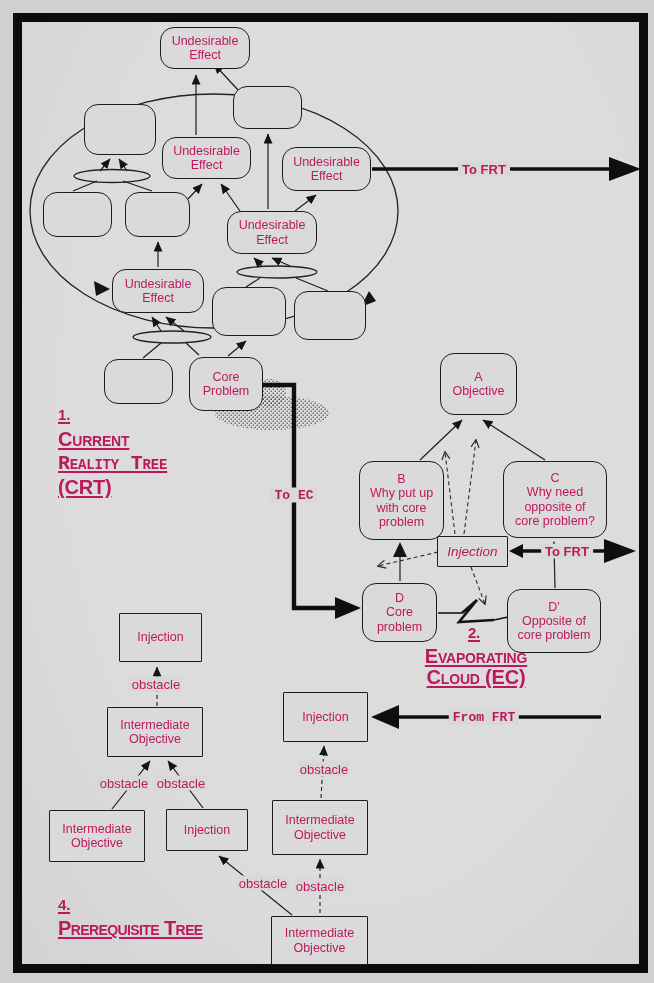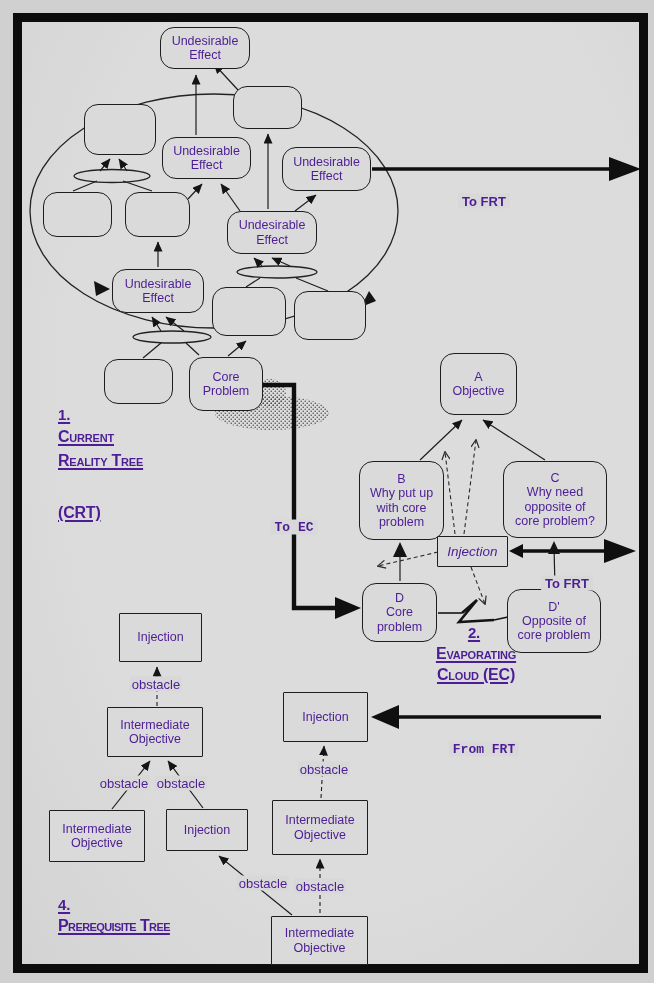--- a/index.html
+++ b/index.html
@@ -1,34 +1,34 @@
 <!DOCTYPE html>
 <html><head>
 <meta charset="utf-8">
 <style>
   html,body{margin:0;padding:0;}
   .stage{position:relative;width:654px;height:983px;background:#d0d0d0;
-         font-family:"Liberation Sans",sans-serif;color:#4c1d95;overflow:hidden;}
+         font-family:"Liberation Sans",sans-serif;color:#be185d;overflow:hidden;}
   .frame{position:absolute;left:13px;top:13px;width:617px;height:942px;
          border:9px solid #0c0c0c;background:#d8d8d8;
          background:radial-gradient(ellipse at 55% 40%, #dcdcdc 60%, #d3d3d3 100%);}
   svg.wires{position:absolute;left:0;top:0;z-index:2;}
   .rbox,.sbox{position:absolute;z-index:3;display:flex;align-items:center;justify-content:center;
         text-align:center;border:1.6px solid #1d1d1d;background:#dadada;
         font-size:12.5px;line-height:1.14;white-space:pre-line;box-sizing:border-box;}
   .rbox{border-radius:14px;}
   .sbox{border-radius:1px;}
   .italic{font-style:italic;font-size:13.5px;}
   .flowlabel{position:absolute;z-index:4;transform:translate(-50%,-50%);
-        background:#d8d8d8;padding:0 4px;font-weight:bold;font-size:13px;white-space:nowrap;margin-top:32px;}
+        background:#d8d8d8;padding:0 4px;font-weight:bold;font-size:13px;white-space:nowrap;}
   .obs{position:absolute;z-index:4;transform:translate(-50%,-50%);
         background:#d8d8d8;padding:0 2px;font-size:13px;white-space:nowrap;}
   .sec{position:absolute;z-index:4;font-weight:bold;font-variant:small-caps;
         text-decoration:underline;text-decoration-thickness:2px;text-underline-offset:2px;
-        font-size:16px;letter-spacing:-0.2px;white-space:nowrap;}
+        font-size:20px;letter-spacing:-0.2px;white-space:nowrap;}
   .sec-num{font-variant:normal;font-size:15px;}
   .ctr{transform:translateX(-50%);}
 </style>
 </head>
 <body>
 
 <div class="stage">
   <div class="frame"></div>
 
   <svg class="wires" width="654" height="983" viewBox="0 0 654 983">
@@ -187,22 +187,22 @@
 
   <div class="obs" style="left:156px;top:684px;">obstacle</div>
   <div class="obs" style="left:124px;top:783px;">obstacle</div>
   <div class="obs" style="left:181px;top:783px;">obstacle</div>
   <div class="obs" style="left:324px;top:769px;">obstacle</div>
   <div class="obs" style="left:263px;top:883px;">obstacle</div>
   <div class="obs" style="left:320px;top:886px;">obstacle</div>
 
   <div class="sec sec-num" style="left:58px;top:406px;">1.</div>
   <div class="sec" style="left:58px;top:428px;">Current</div>
-  <div class="sec" style="left:58px;top:452px;">Reality Tree</div>
-  <div class="sec" style="left:58px;top:504px;">(CRT)</div>
+  <div class="sec" style="left:58px;top:452px;font-family:Liberation Mono, monospace;">Reality Tree</div>
+  <div class="sec" style="left:58px;top:476px;">(CRT)</div>
 
   <div class="sec sec-num ctr" style="left:474px;top:624px;">2.</div>
   <div class="sec ctr" style="left:476px;top:645px;">Evaporating</div>
   <div class="sec ctr" style="left:476px;top:666px;">Cloud (EC)</div>
 
   <div class="sec sec-num" style="left:58px;top:896px;">4.</div>
   <div class="sec" style="left:58px;top:917px;letter-spacing:-0.6px;">Prerequisite Tree</div>
 </div>
 
 </body></html>

